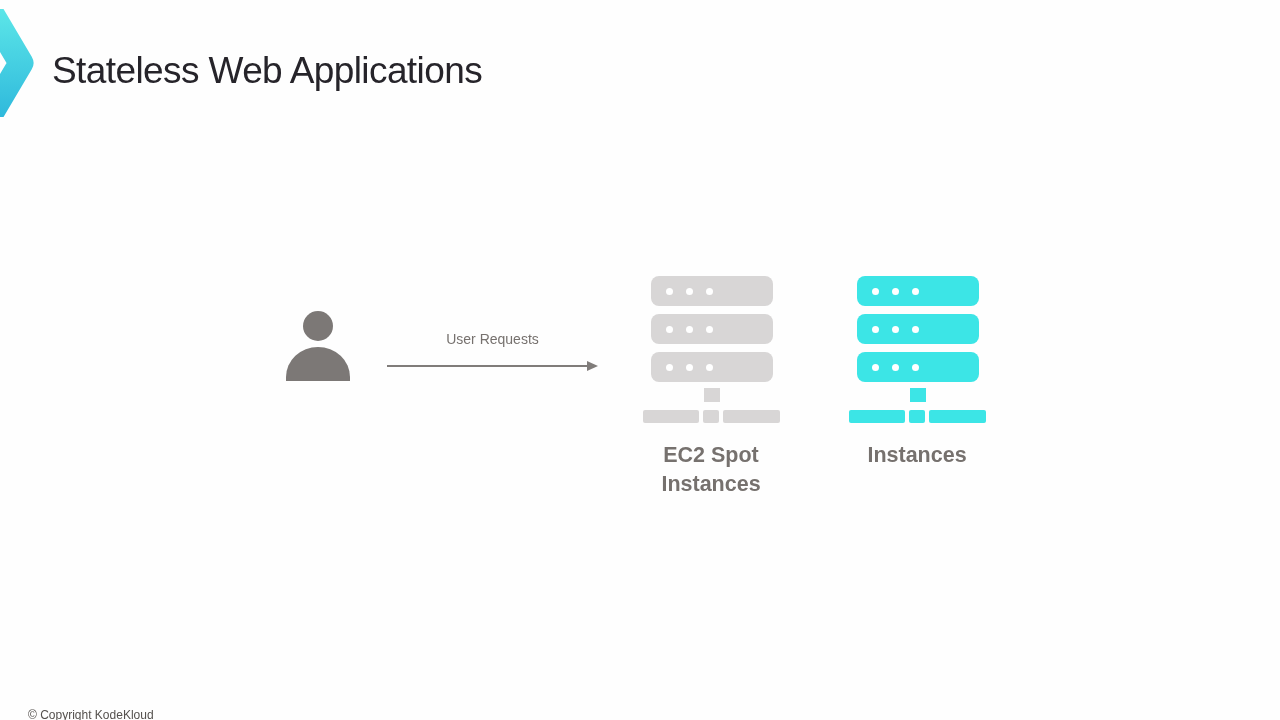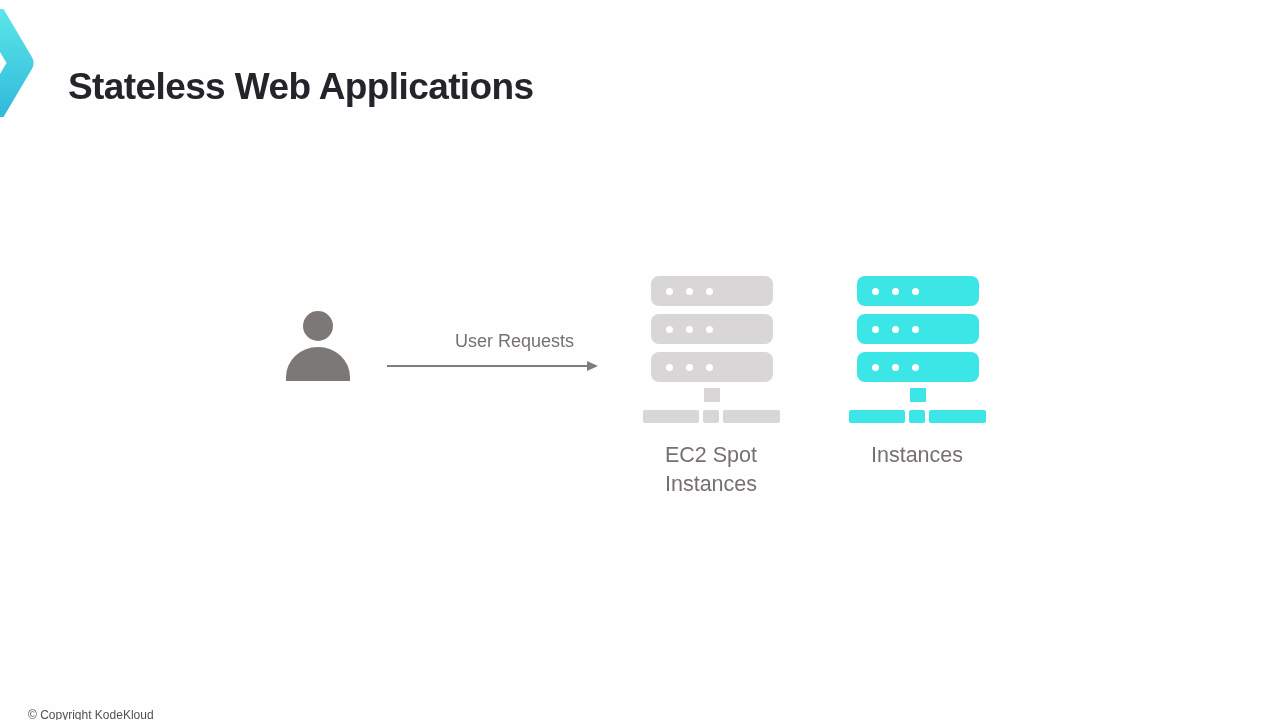--- a/index.html
+++ b/index.html
@@ -23,35 +23,35 @@
     font-family: "Liberation Sans", sans-serif;
     position: relative;
   }
   .slide { position: absolute; inset: 0; }
 
   
   .chevron-svg { position: absolute; left: 0; top: 9px; }
 
   
   .page-title {
-    position: absolute; left: 52px; top: 50px; margin: 16px;
-    font-size: 37px; font-weight: 700; letter-spacing: -0.6px;
+    position: absolute; left: 52px; top: 50px; margin: 0;
+    font-size: 37px; font-weight: 400; letter-spacing: -0.6px;
     color: var(--title-dark);
     white-space: nowrap;
   }
 
   
   .person { position: absolute; left: 286px; top: 311px; width: 64px; height: 70px; }
   .person .head { width: 30px; height: 30px; border-radius: 50%; background: var(--person-gray); margin: 0 auto; }
   .person .torso { width: 64px; height: 34px; margin-top: 6px; border-radius: 32px 32px 0 0 / 30px 30px 0 0; background: var(--person-gray); }
 
   
   .req-label {
-    position: absolute; left: 409px; top: 331px; width: 211px;
-    text-align: center; font-size: 18px; color: var(--text-gray);
+    position: absolute; left: 387px; top: 331px; width: 211px;
+    text-align: center; font-size: 14px; color: var(--text-gray);
     white-space: nowrap;
   }
   .arrow-line {
     position: absolute; left: 387px; top: 365px; width: 200px; height: 2px;
     background: var(--arrow-gray);
   }
   .arrow-line::after {
     content: ""; position: absolute; right: -11px; top: -4px;
     width: 0; height: 0;
     border-top: 5px solid transparent;
@@ -74,20 +74,21 @@
   .server.gray  :is(.bar, .stem, .seg) { background: var(--muted-gray); }
   .server.cyan  :is(.bar, .stem, .seg) { background: var(--accent-cyan); }
   #server-ec2-spot   { left: 643px; }
   #server-replaceable{ left: 849px; }
 
   
   .node-label {
     position: absolute; top: 441px; width: 160px;
     text-align: center; font-size: 21.5px; line-height: 29px;
     color: var(--text-gray);
+    font-weight: bold;
   }
   .node-label span { display: block; }
   #label-ec2-spot    { left: 631px; }
   #label-replaceable { left: 837px; }
 
   
   .copyright {
     position: absolute; left: 28px; top: 708px;
     font-size: 12px; color: var(--footer-gray);
   }

